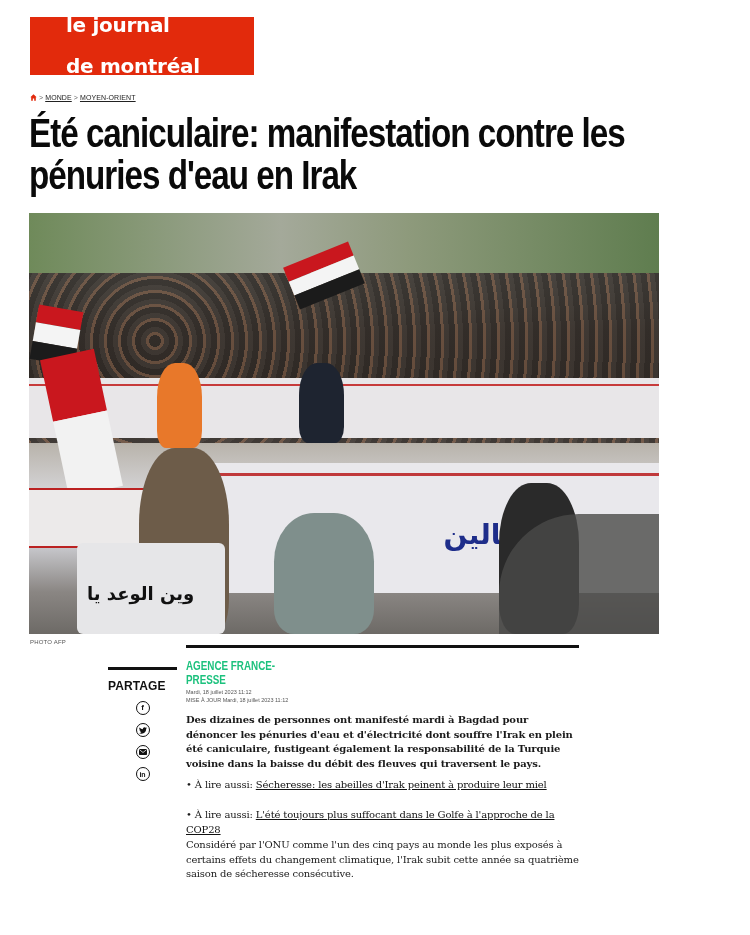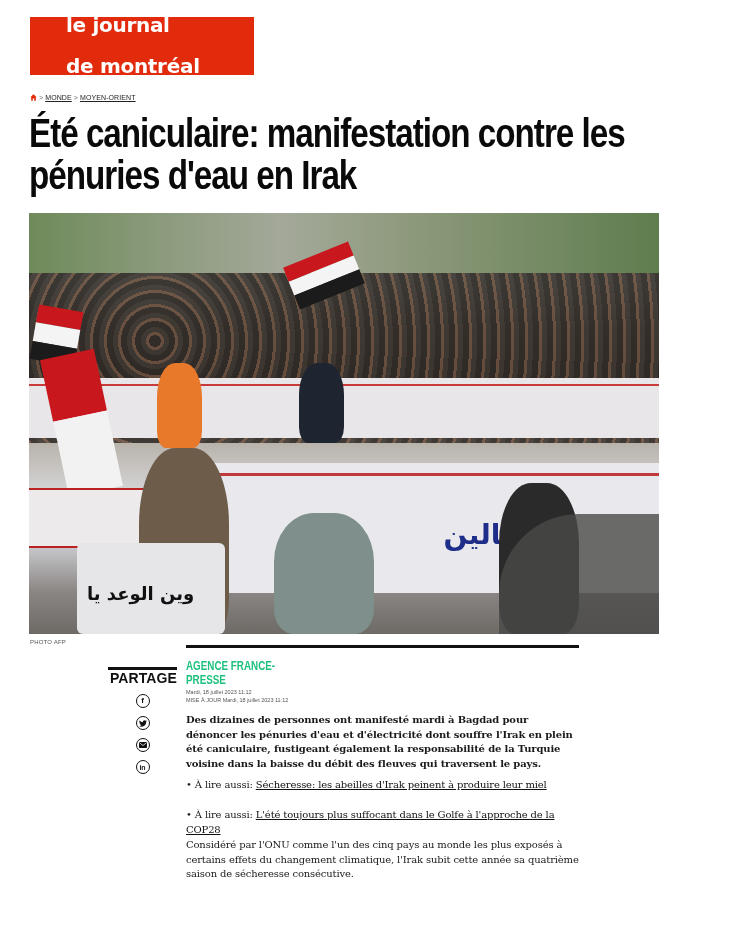--- a/index.html
+++ b/index.html
@@ -48,21 +48,21 @@
   .hero .flag .r { height:33%; background:#c9171e; }
   .hero .flag .w { height:34%; background:#f4f4f4; }
   .hero .flag .b { height:33%; background:#1b1b1b; }
   .hero .person { position:absolute; border-radius: 40% 40% 20% 20%; }
   .hero .arabic { position:absolute; font-family: "DejaVu Sans", sans-serif; font-weight:bold; }
 
   .caption { position: absolute; left: 30px; top: 639px; font-size: 6px; color: #555; letter-spacing: 0.2px; }
 
   .share-col { position: absolute; left: 108px; top: 667px; width: 69px; }
   .share-col .rule { height: 3px; background: #111; }
-  .share-title { text-align: right; font-size: 14px; font-weight: bold; letter-spacing: 0.1px; color: #111; }
+  .share-title { margin-top: 9px; text-align: left; font-size: 12px; font-weight: bold; letter-spacing: 0.1px; color: #111; }
   .share-icons { margin-top: 8px; display: flex; flex-direction: column; align-items: center; gap: 8px; }
   .share-icon {
     width: 14px; height: 14px; border: 1.4px solid #111; border-radius: 50%;
     display: flex; align-items: center; justify-content: center; font-size: 8px; font-weight: bold; color: #111; line-height: 1;
   }
 
   .article { position: absolute; left: 186px; top: 645px; width: 393px; }
   .article .rule { height: 3px; background: #111; }
   .byline-agency {
     margin-top: 11px; font-size: 12px; font-weight: bold; color: #1cc17d;

